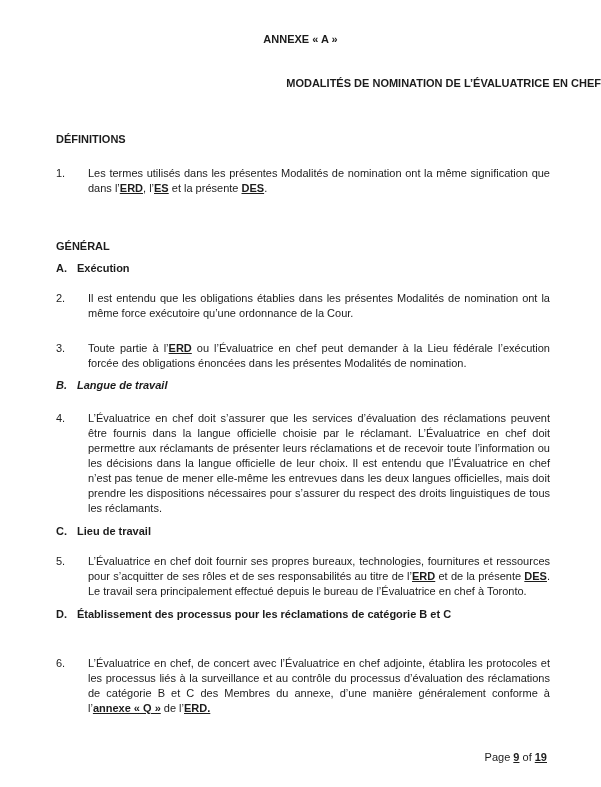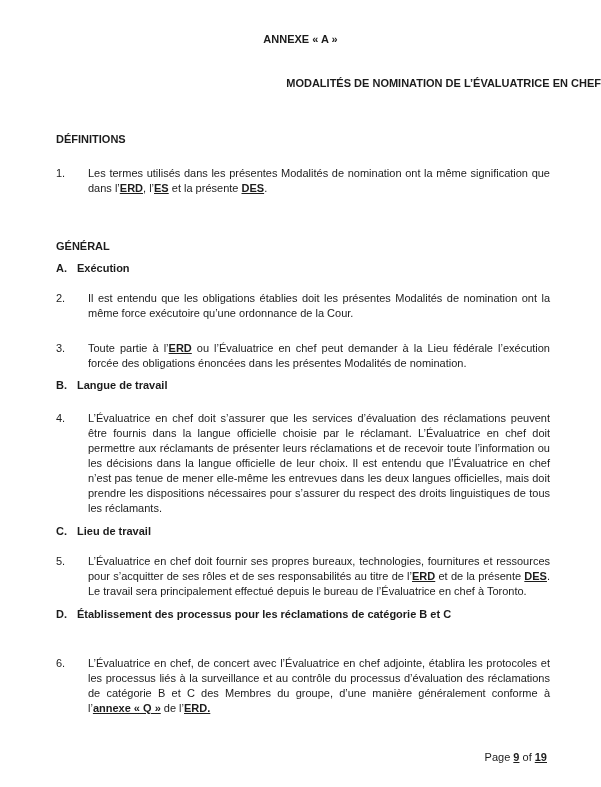--- a/index.html
+++ b/index.html
@@ -34,21 +34,21 @@
   .t2 { top: 76px; text-align: right; }
   .heading {
     position: absolute;
     left: 56px;
     font-weight: bold;
     white-space: nowrap;
   }
   .h-def { top: 124px; margin-top: 8px; }
   .h-gen { top: 239px; }
   .h-a { top: 261px; }
-  .h-b { top: 378px; }
+  .h-b { top: 378px; font-style: italic; }
   .h-c { top: 524px; }
   .h-d { top: 607px; }
   .sec .letter {
     display: inline-block;
     width: 21px;
   }
   .item {
     position: absolute;
     left: 56px;
     width: 494px;
@@ -92,21 +92,21 @@
   </div>
 
   <div class="heading h-gen">GÉNÉRAL</div>
 
   <div class="heading sec h-a">
     <span class="letter">A.</span><span class="label">Exécution</span>
   </div>
 
   <div class="item i2">
     <span class="num">2.</span>
-    <div class="body"><span>Il est entendu que les obligations établies doit les présentes Modalités de nomination ont la même force exécutoire qu’une ordonnance de la Cour.</span></div>
+    <div class="body"><span>Il est entendu que les obligations établies dans les présentes Modalités de nomination ont la même force exécutoire qu’une ordonnance de la Cour.</span></div>
   </div>
 
   <div class="item i3">
     <span class="num">3.</span>
     <div class="body"><span>Toute partie à l’</span><span class="b">ERD</span><span> ou l’Évaluatrice en chef peut demander à la Lieu fédérale l’exécution forcée des obligations énoncées dans les présentes Modalités de nomination.</span></div>
   </div>
 
   <div class="heading sec h-b">
     <span class="letter">B.</span><span class="label">Langue de travail</span>
   </div>
@@ -124,18 +124,18 @@
     <span class="num">5.</span>
     <div class="body"><span>L’Évaluatrice en chef doit fournir ses propres bureaux, technologies, fournitures et ressources pour s’acquitter de ses rôles et de ses responsabilités au titre de l’</span><span class="b">ERD</span><span> et de la présente </span><span class="b">DES</span><span>. Le travail sera principalement effectué depuis le bureau de l’Évaluatrice en chef à Toronto.</span></div>
   </div>
 
   <div class="heading sec h-d">
     <span class="letter">D.</span><span class="label">Établissement des processus pour les réclamations de catégorie B et C</span>
   </div>
 
   <div class="item i6">
     <span class="num">6.</span>
-    <div class="body"><span>L’Évaluatrice en chef, de concert avec l’Évaluatrice en chef adjointe, établira les protocoles et les processus liés à la surveillance et au contrôle du processus d’évaluation des réclamations de catégorie B et C des Membres du groupe, d’une manière généralement conforme à l’</span><span class="b">annexe « Q »</span><span> de l’</span><span class="b">ERD.</span></div>
+    <div class="body"><span>L’Évaluatrice en chef, de concert avec l’Évaluatrice en chef adjointe, établira les protocoles et les processus liés à la surveillance et au contrôle du processus d’évaluation des réclamations de catégorie B et C des Membres du annexe, d’une manière généralement conforme à l’</span><span class="b">annexe « Q »</span><span> de l’</span><span class="b">ERD.</span></div>
   </div>
 
   <div class="footer"><span>Page </span><span class="b">9</span><span> of </span><span class="b">19</span></div>
 
 </div>
 
 </body></html>

